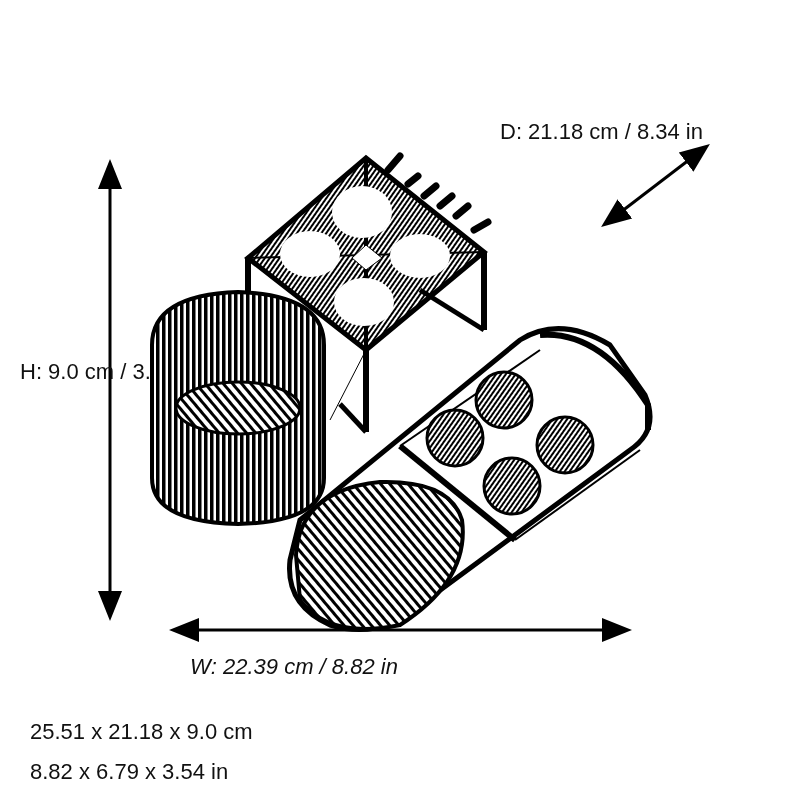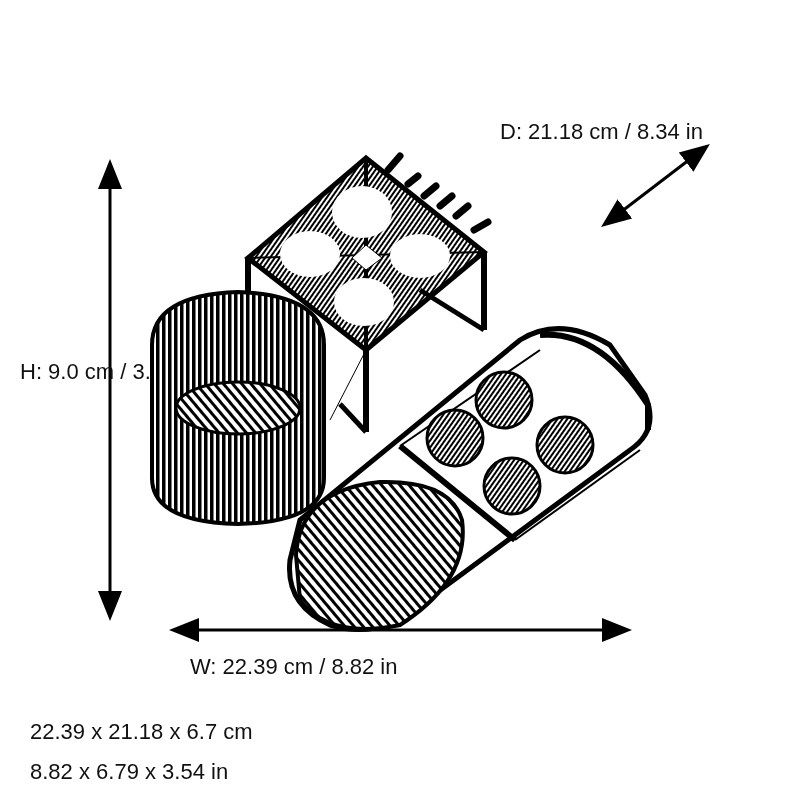--- a/index.html
+++ b/index.html
@@ -78,15 +78,15 @@
     <circle cx="504" cy="400" r="28" fill="url(#hatchF)" stroke="#000" stroke-width="3"></circle>
     <circle cx="455" cy="438" r="28" fill="url(#hatchF)" stroke="#000" stroke-width="3"></circle>
     <circle cx="565" cy="445" r="28" fill="url(#hatchF)" stroke="#000" stroke-width="3"></circle>
     <circle cx="512" cy="486" r="28" fill="url(#hatchF)" stroke="#000" stroke-width="3"></circle>
     <path d="M540,335 Q600,330 648,405 L648,430" fill="none" stroke="#000" stroke-width="6"></path>
   </g>
 </svg>
 
 <div class="lbl" style="left:500px; top:122px;">D: 21.18 cm / 8.34 in</div>
 <div class="lbl" style="left:20px; top:362px; width:132px; overflow:hidden;"><span>H: 9.0 cm / 3.54 in</span></div>
-<div class="lbl" style="left:190px; top:657px;">W: 22.39 cm / 8.82 in</div>
-<div class="lbl" style="left:30px; top:722px;">22.39 x 21.18 x 6.7 cm</div>
+<div class="lbl" style="left:190px; top:657px;font-style:italic;">W: 22.39 cm / 8.82 in</div>
+<div class="lbl" style="left:30px; top:722px;">25.51 x 21.18 x 9.0 cm</div>
 <div class="lbl" style="left:30px; top:762px;">8.82 x 6.79 x 3.54 in</div>
 
 </body></html>

